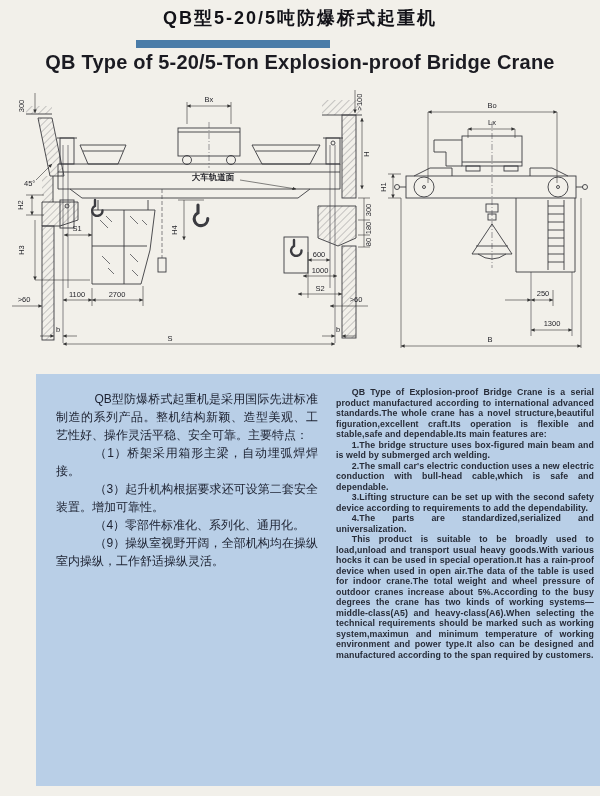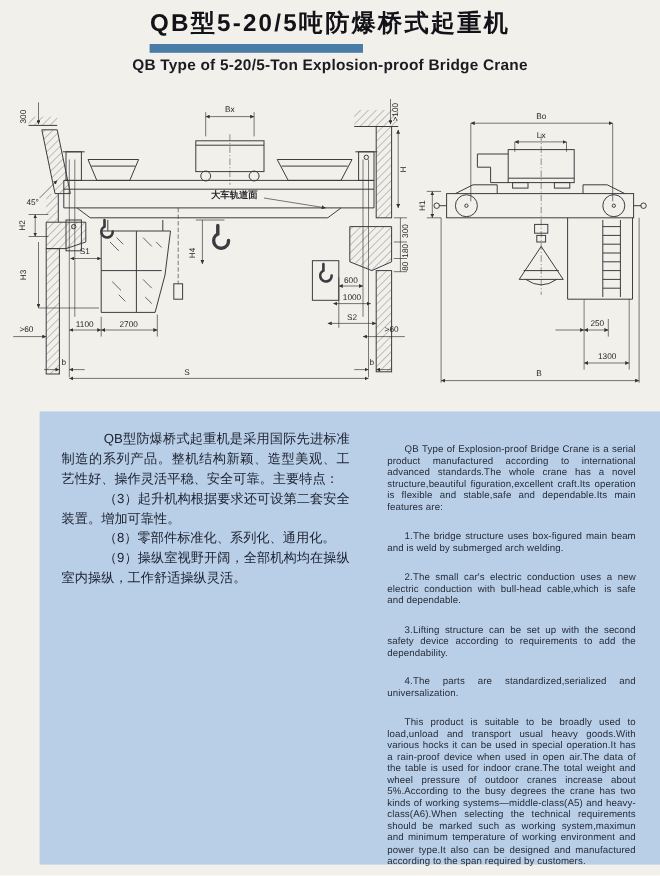--- a/index.html
+++ b/index.html
@@ -1,35 +1,35 @@
 <!DOCTYPE html>
 <html><head>
 <meta charset="utf-8">
 <style>
   html,body{margin:0;padding:0;background:#ffffff;}
   .page{position:relative;width:600px;height:796px;background:#f2f0ea;overflow:hidden;
         font-family:"Liberation Sans", sans-serif;color:#15151a;}
   
   .title-zh{position:absolute;top:6px;left:0;width:600px;text-align:center;
-            font-size:22px;font-weight:bold;letter-spacing:2px;color:#121218;}
+            font-size:18px;font-weight:bold;letter-spacing:2px;color:#121218;}
   .title-bar{position:absolute;left:136px;top:40px;width:194px;height:8px;}
   .title-en{position:absolute;top:51px;left:0;width:600px;text-align:center;
-            font-size:14px;font-weight:bold;color:#1b1b22;letter-spacing:0.2px;}
+            font-size:20px;font-weight:bold;color:#1b1b22;letter-spacing:0.2px;}
   
   .drawing-wrap{position:absolute;left:0;top:88px;width:600px;height:285px;}
   svg text{font-family:"Liberation Sans", sans-serif;font-size:7.5px;fill:#26262c;}
   svg .cn{font-size:8.5px;font-weight:bold;}
   
   .panel{position:absolute;left:36px;top:374px;width:574px;height:412px;}
   .col-zh{position:absolute;left:20px;top:16px;width:262px;}
   .col-en{position:absolute;left:300px;top:13px;width:258px;}
   .col-zh p{margin:0;font-size:12px;line-height:18px;text-align:justify;
             text-indent:3.2em;color:#1c2130;}
-  .col-en p{margin:16px;font-size:8.8px;line-height:10.5px;text-align:justify;
-            text-indent:1.8em;color:#272c38;letter-spacing:0.1px;}
+  .col-en p{margin:0;font-size:8.8px;line-height:10.5px;text-align:justify;
+            text-indent:1.8em;color:#272c38;letter-spacing:0.1px;font-weight:bold;}
 </style>
 </head>
 <body>
 
 <div class="page">
 
   <div class="title-zh">QB型5-20/5吨防爆桥式起重机</div>
   <div class="title-bar" style="background:#4a7ca8;"></div>
   <div class="title-en">QB Type of 5-20/5-Ton Explosion-proof Bridge Crane</div>
 
@@ -277,22 +277,23 @@
         <text x="552" y="238" text-anchor="middle">1300</text>
         <text x="490" y="254" text-anchor="middle">B</text>
       </g>
     </g>
   </svg>
   </div>
 
   <div class="panel" style="background:#b9cfe7;">
     <div class="col-zh">
       <p>QB型防爆桥式起重机是采用国际先进标准制造的系列产品。整机结构新颖、造型美观、工艺性好、操作灵活平稳、安全可靠。主要特点：</p>
+      <p>（1）桥架采用箱形主梁，自动埋弧焊焊接。</p>
       <p>（3）起升机构根据要求还可设第二套安全装置。增加可靠性。</p>
-      <p>（8）零部件标准化、系列化、通用化。</p>
+      <p>（4）零部件标准化、系列化、通用化。</p>
       <p>（9）操纵室视野开阔，全部机构均在操纵室内操纵，工作舒适操纵灵活。</p>
     </div>
     <div class="col-en">
       <p>QB Type of Explosion-proof Bridge Crane is a serial product manufactured according to international advanced standards.The whole crane has a novel structure,beautiful figuration,excellent craft.Its operation is flexible and stable,safe and dependable.Its main features are:</p>
       <p>1.The bridge structure uses box-figured main beam and is weld by submerged arch welding.</p>
       <p>2.The small car's electric conduction uses a new electric conduction with bull-head cable,which is safe and dependable.</p>
       <p>3.Lifting structure can be set up with the second safety device according to requirements to add the dependability.</p>
       <p>4.The parts are standardized,serialized and universalization.</p>
       <p>This product is suitable to be broadly used to load,unload and transport usual heavy goods.With various hocks it can be used in special operation.It has a rain-proof device when used in open air.The data of the table is used for indoor crane.The total weight and wheel pressure of outdoor cranes increase about 5%.According to the busy degrees the crane has two kinds of working systems—middle-class(A5) and heavy-class(A6).When selecting the technical requirements should be marked such as working system,maximun and minimum temperature of working environment and power type.It also can be designed and manufactured according to the span required by customers.</p>
     </div>

